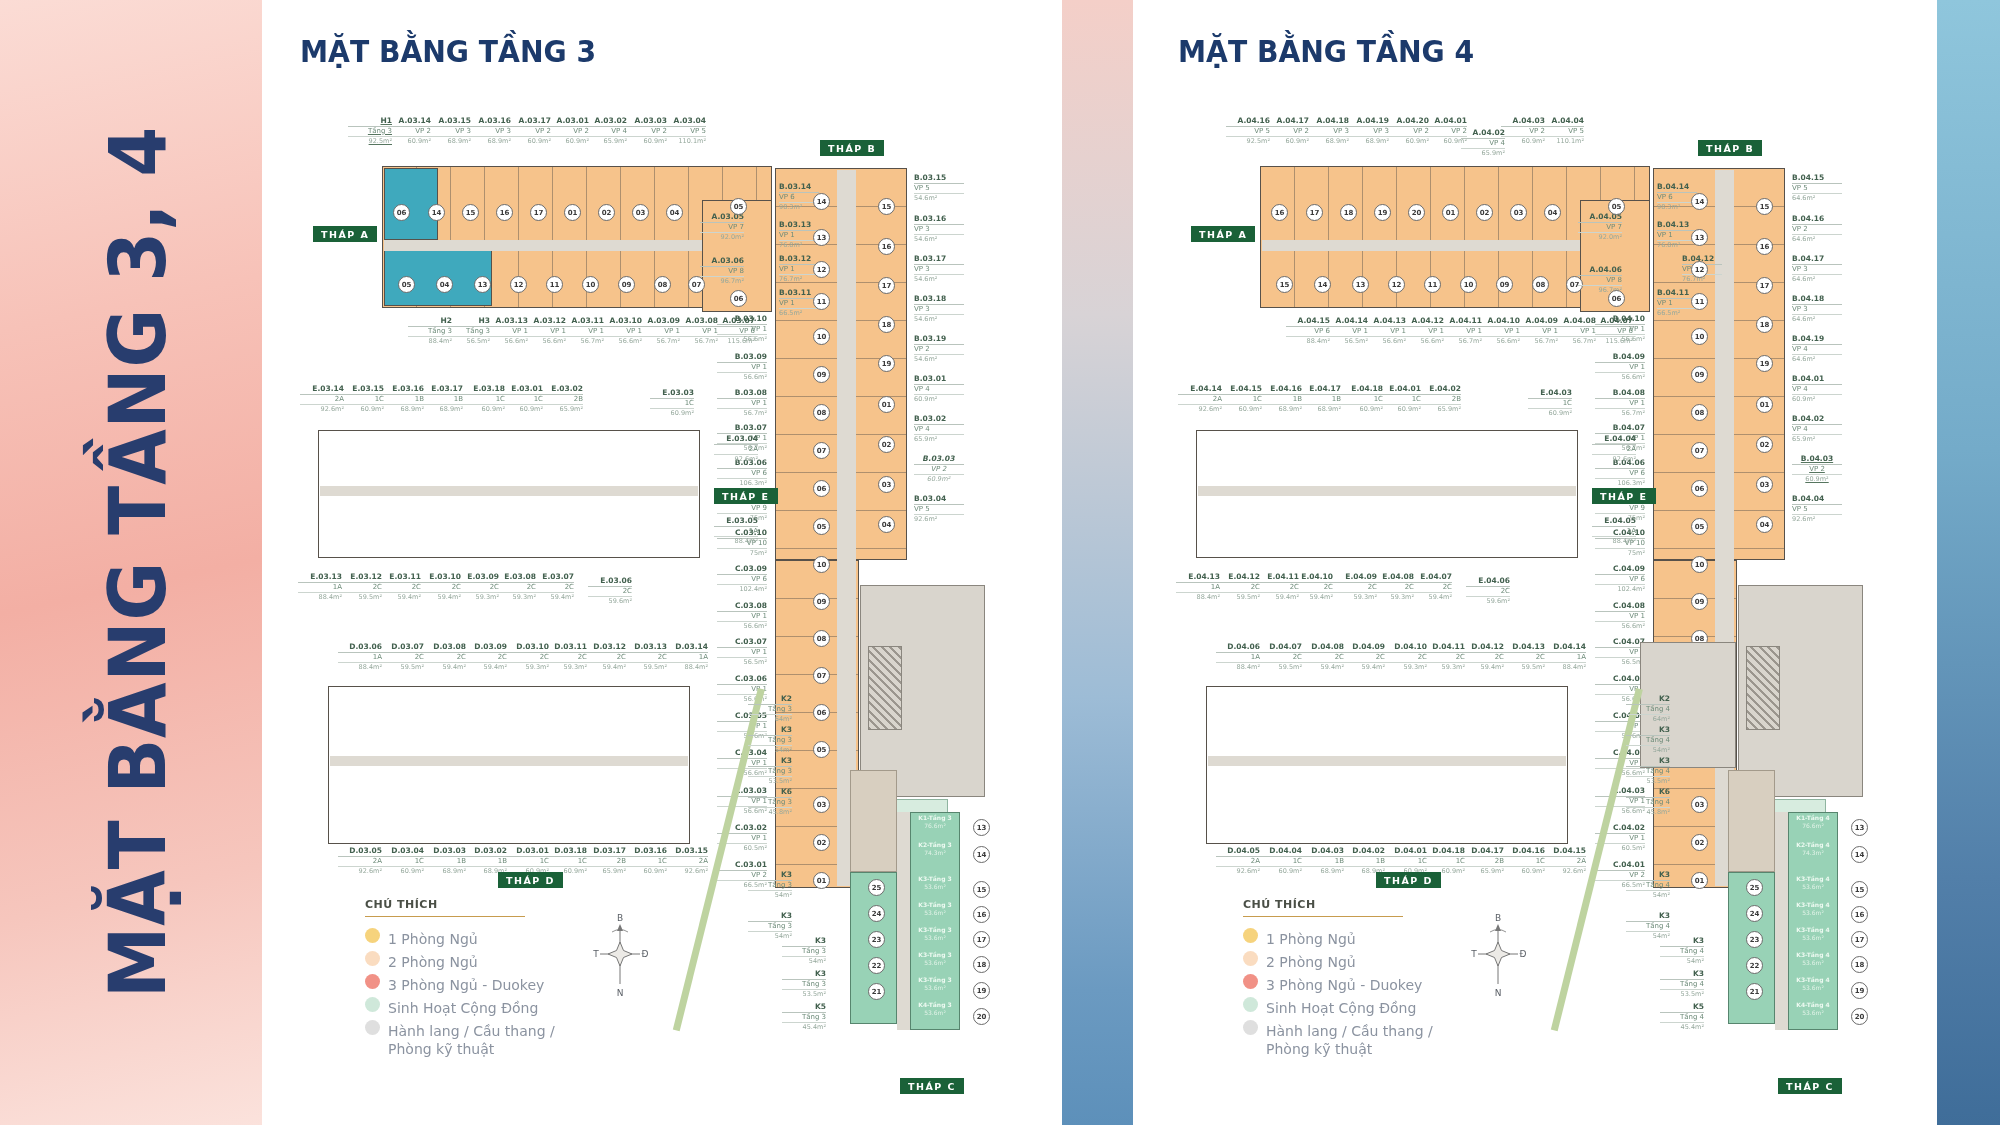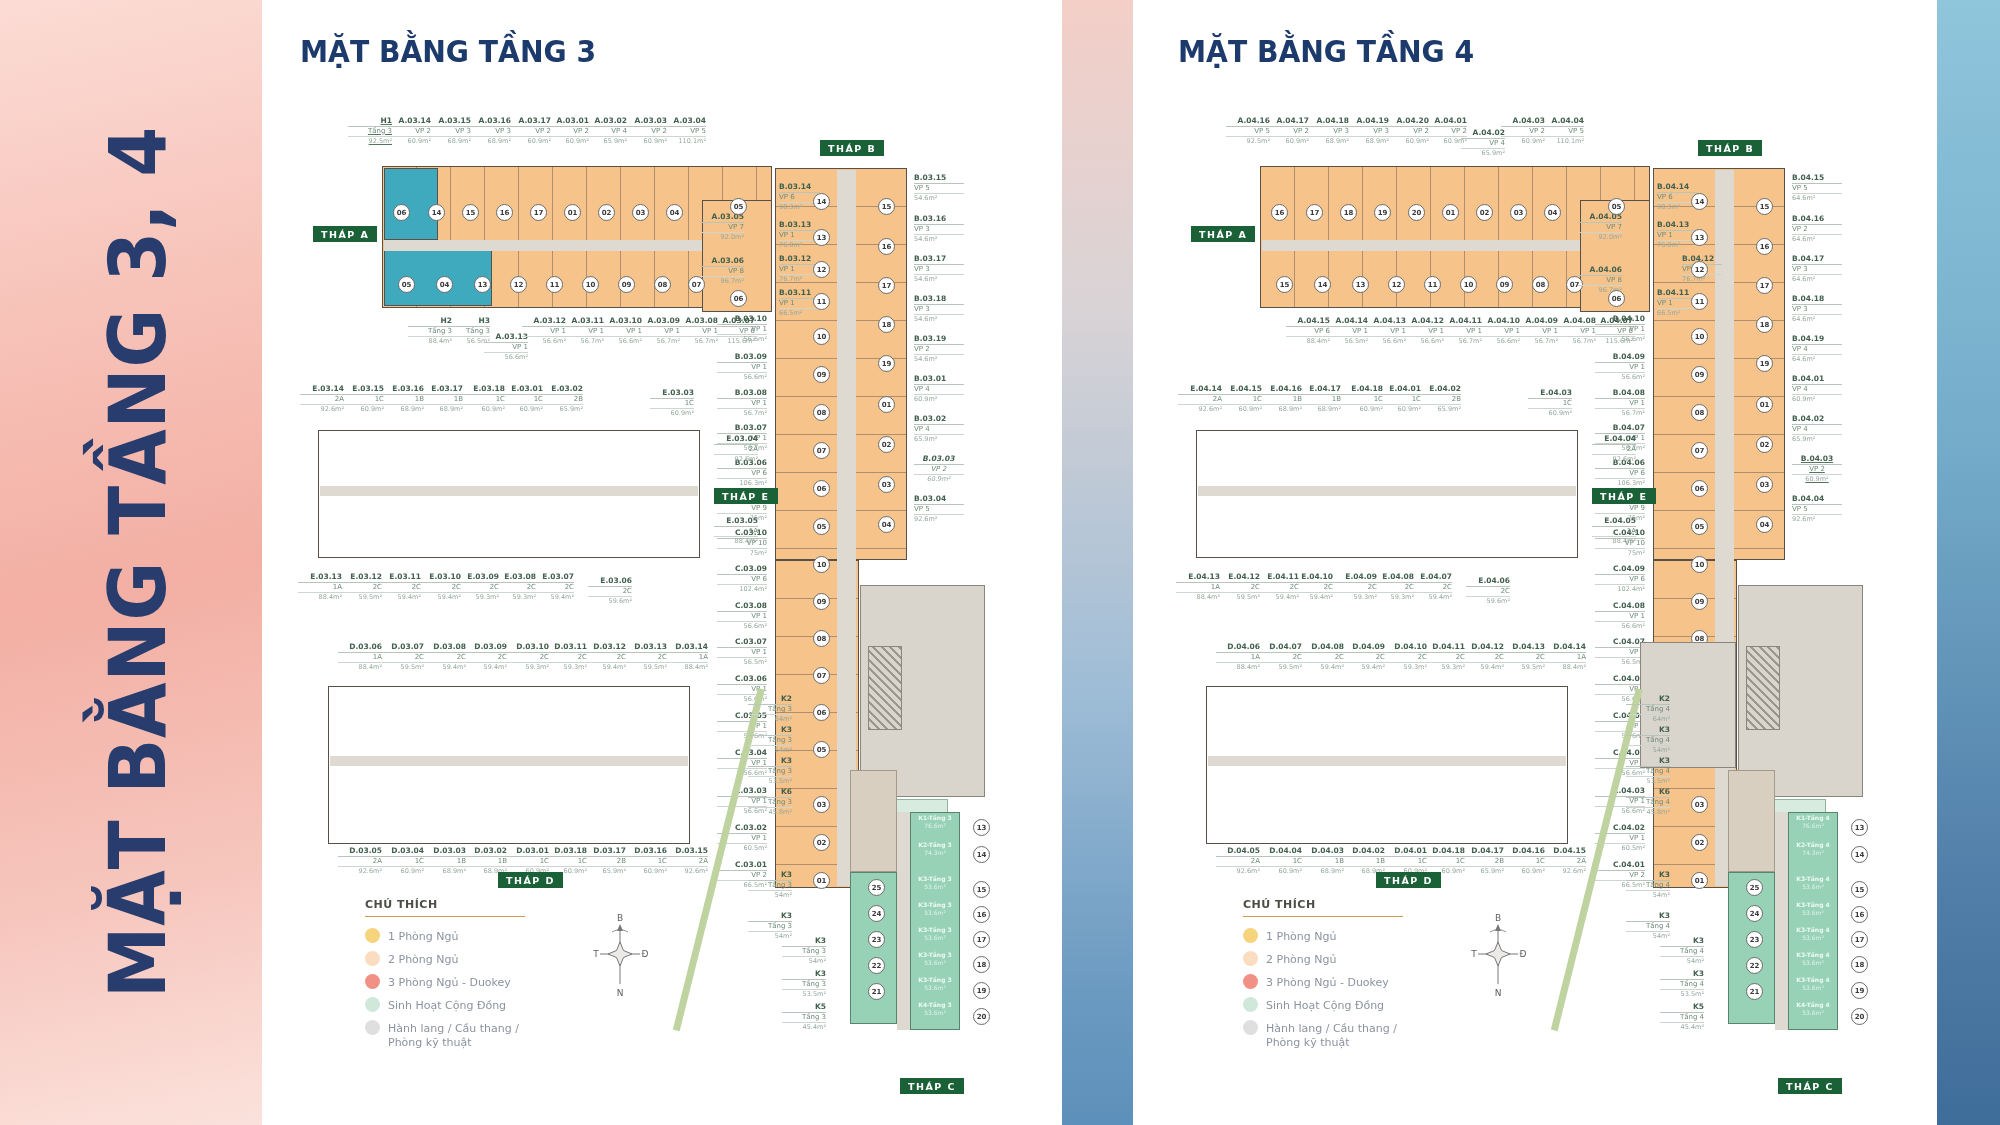--- a/index.html
+++ b/index.html
@@ -42,21 +42,21 @@
   .slbl{position:absolute;width:46px;font-size:6px;line-height:1.25;color:#eefaf2;text-align:center;font-weight:bold;}
   .slbl .ar2{font-weight:normal;color:#e2f3e8;display:block;}
   .circ{position:absolute;width:15px;height:15px;border-radius:50%;background:#fff;border:1px solid #6b6b6b;
     font-size:7px;font-weight:bold;color:#3a3a3a;display:flex;align-items:center;justify-content:center;}
   .badge{position:absolute;background:#1a6138;color:#ffffff;font-weight:bold;font-size:9.5px;
     padding:3px 8px 2px 8px;letter-spacing:1.5px;white-space:nowrap;}
   .leg-head{position:absolute;font-size:11px;font-weight:bold;color:#4a4f46;letter-spacing:0.5px;}
   .leg-rule{position:absolute;height:1px;background:#c79c4e;}
   .leg-item{position:absolute;display:flex;align-items:flex-start;}
   .leg-dot{width:15px;height:15px;border-radius:50%;margin-right:8px;flex:none;}
-  .leg-txt{font-size:11px;color:#8b93a0;line-height:1.3;padding-top:2px;}
+  .leg-txt{font-size:14px;color:#8b93a0;line-height:1.3;padding-top:2px;}
   .compass{position:absolute;}
   .compass text{font-size:9px;fill:#5a5f66;font-family:"DejaVu Sans",sans-serif;}
 </style>
 </head>
 <body>
 
 <div class="strip" id="sidebar">
   <div class="side-title">MẶT BẰNG TẦNG 3, 4</div>
 </div>
 <div class="strip" id="midstrip"></div>
@@ -117,21 +117,21 @@
     <div class="lbl" style="left: 146px; top: 316px;">
       <span class="id">H2</span>
       <span class="tp">Tầng 3</span>
       <span class="ar">88.4m²</span>
     </div>
     <div class="lbl" style="left: 184px; top: 316px;">
       <span class="id">H3</span>
       <span class="tp">Tầng 3</span>
       <span class="ar">56.5m²</span>
     </div>
-    <div class="lbl" style="left: 222px; top: 332px;">
+    <div class="lbl" style="left: 222px; top: 316px;">
       <span class="id">A.03.13</span>
       <span class="tp">VP 1</span>
       <span class="ar">56.6m²</span>
     </div>
     <div class="lbl" style="left: 260px; top: 316px;">
       <span class="id">A.03.12</span>
       <span class="tp">VP 1</span>
       <span class="ar">56.6m²</span>
     </div>
     <div class="lbl" style="left: 298px; top: 316px;">

